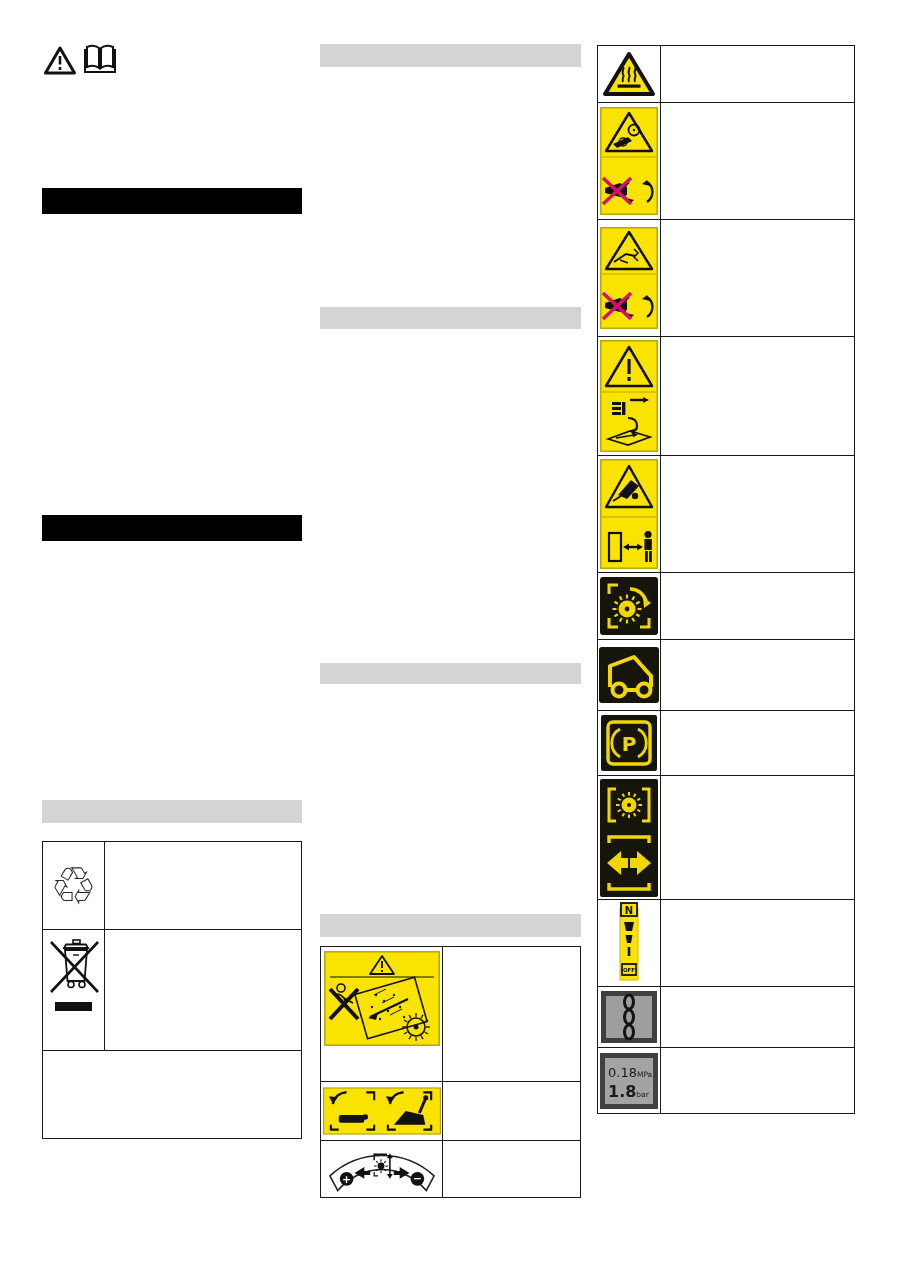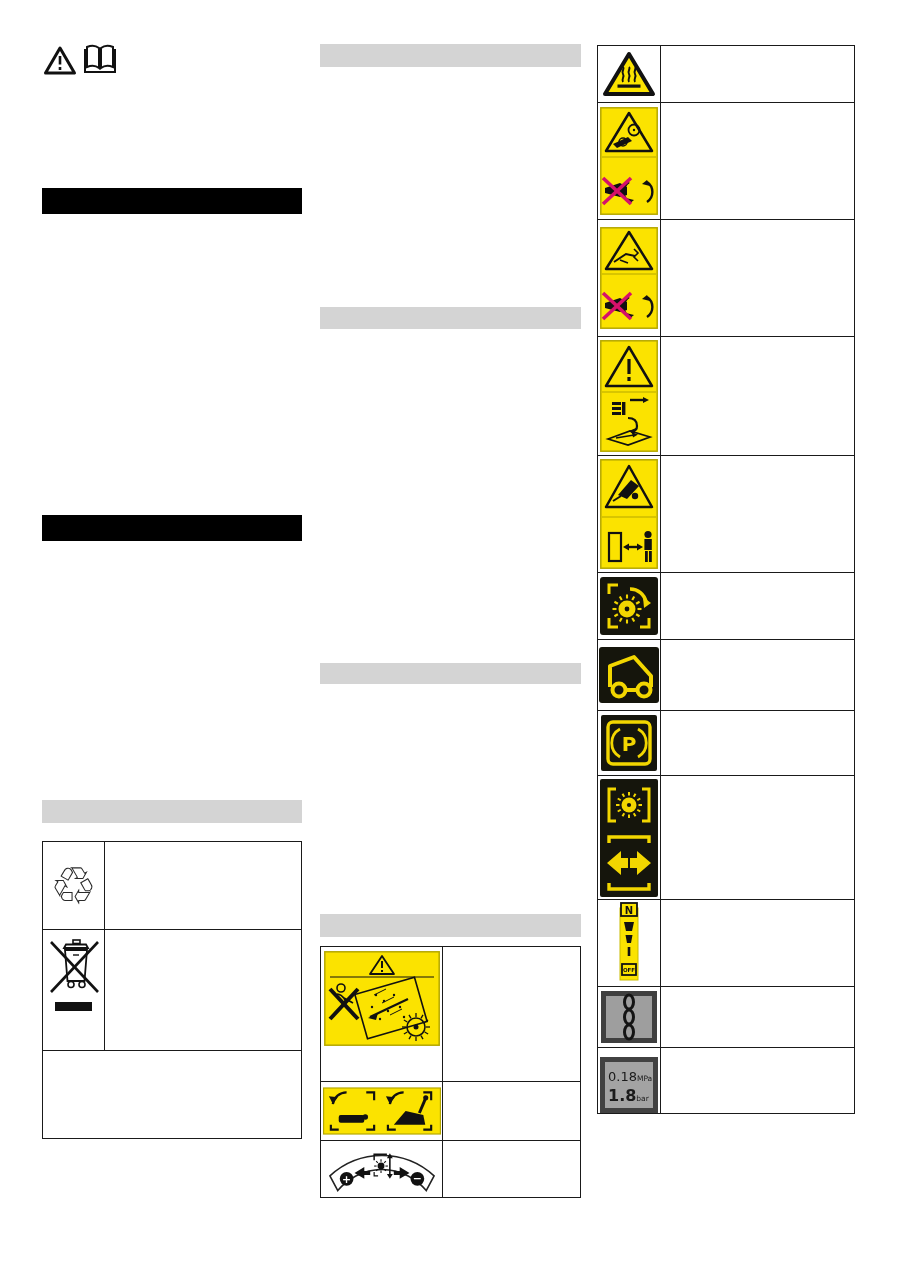--- a/index.html
+++ b/index.html
@@ -480,21 +480,21 @@
           <rect x="2.5" y="2.5" width="51" height="47" fill="#9e9e9e" stroke="#3f3f3f" stroke-width="5"></rect>
           <ellipse cx="28" cy="11" rx="4.5" ry="7" fill="none" stroke="#141414" stroke-width="3"></ellipse>
           <ellipse cx="28" cy="26" rx="4.5" ry="7" fill="none" stroke="#141414" stroke-width="3"></ellipse>
           <ellipse cx="28" cy="41" rx="4.5" ry="7" fill="none" stroke="#141414" stroke-width="3"></ellipse>
         </svg>
       </div>
       <div class="dcell"></div>
     </div>
 
     <div class="trow" style="height:65px;">
-      <div class="icell" style="width:63px;align-items:flex-end;">
+      <div class="icell" style="width:63px;">
         <svg width="58" height="56" viewBox="0 0 58 56">
           <rect x="2.5" y="2.5" width="53" height="51" fill="#a3a3a3" stroke="#414141" stroke-width="5"></rect>
           <text x="8" y="24" font-size="13" fill="#1b1b1b" font-family="DejaVu Sans, sans-serif">
             <tspan>0.18</tspan><tspan font-size="7.5" dy="-0.5">MPa</tspan>
           </text>
           <text x="8" y="44" font-size="16" font-weight="bold" fill="#1b1b1b" font-family="DejaVu Sans, sans-serif">
             <tspan>1.8</tspan><tspan font-size="7.5" dy="-0.5" font-weight="normal">bar</tspan>
           </text>
         </svg>
       </div>

